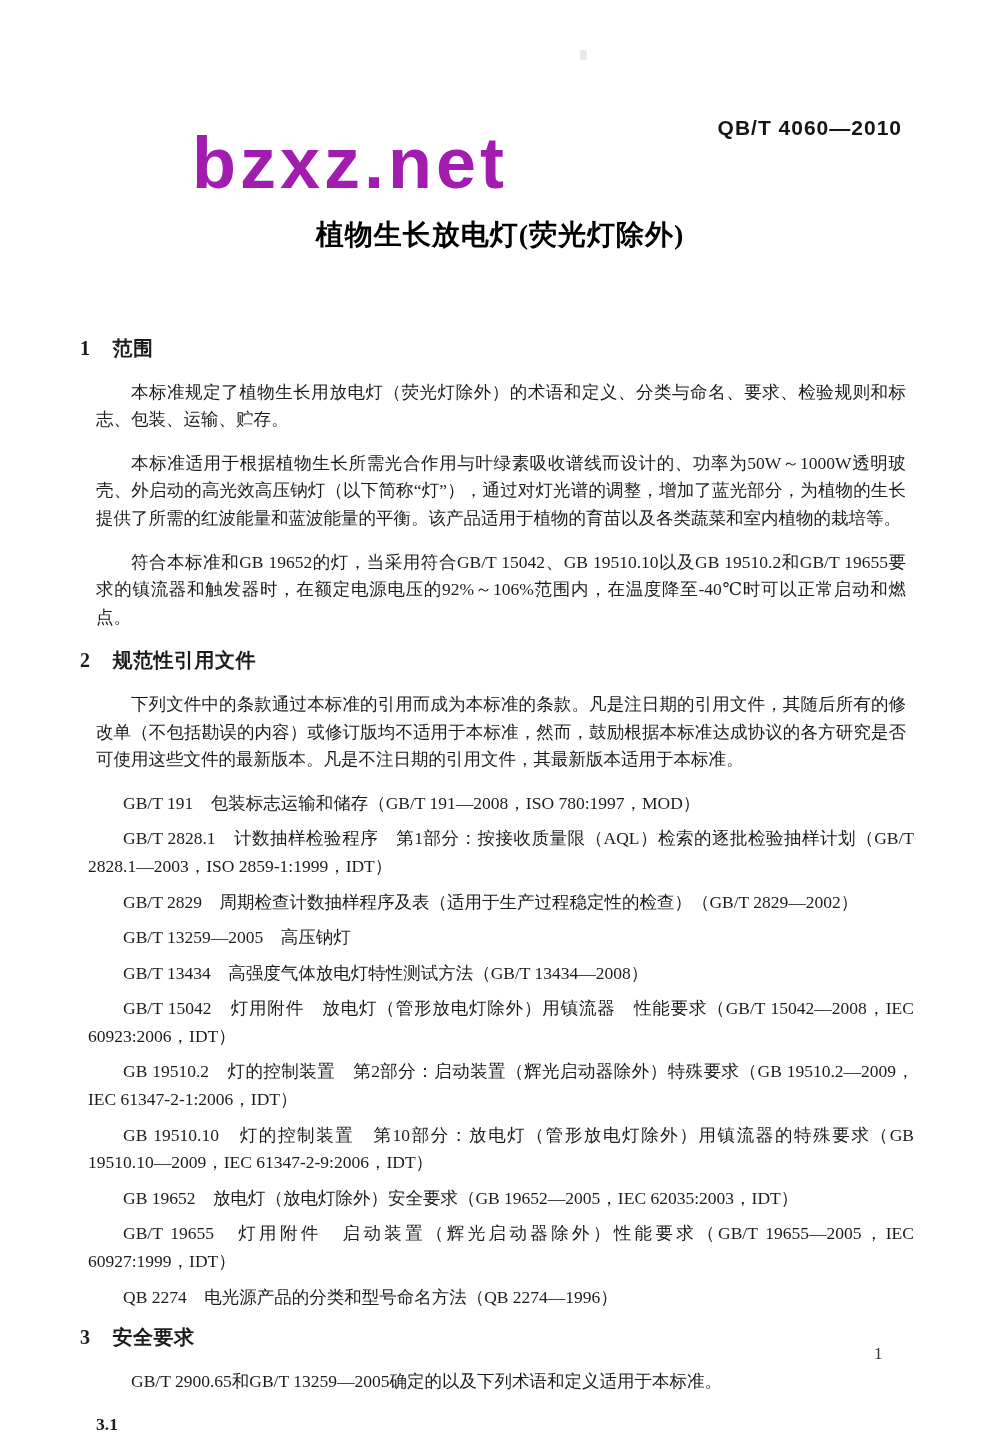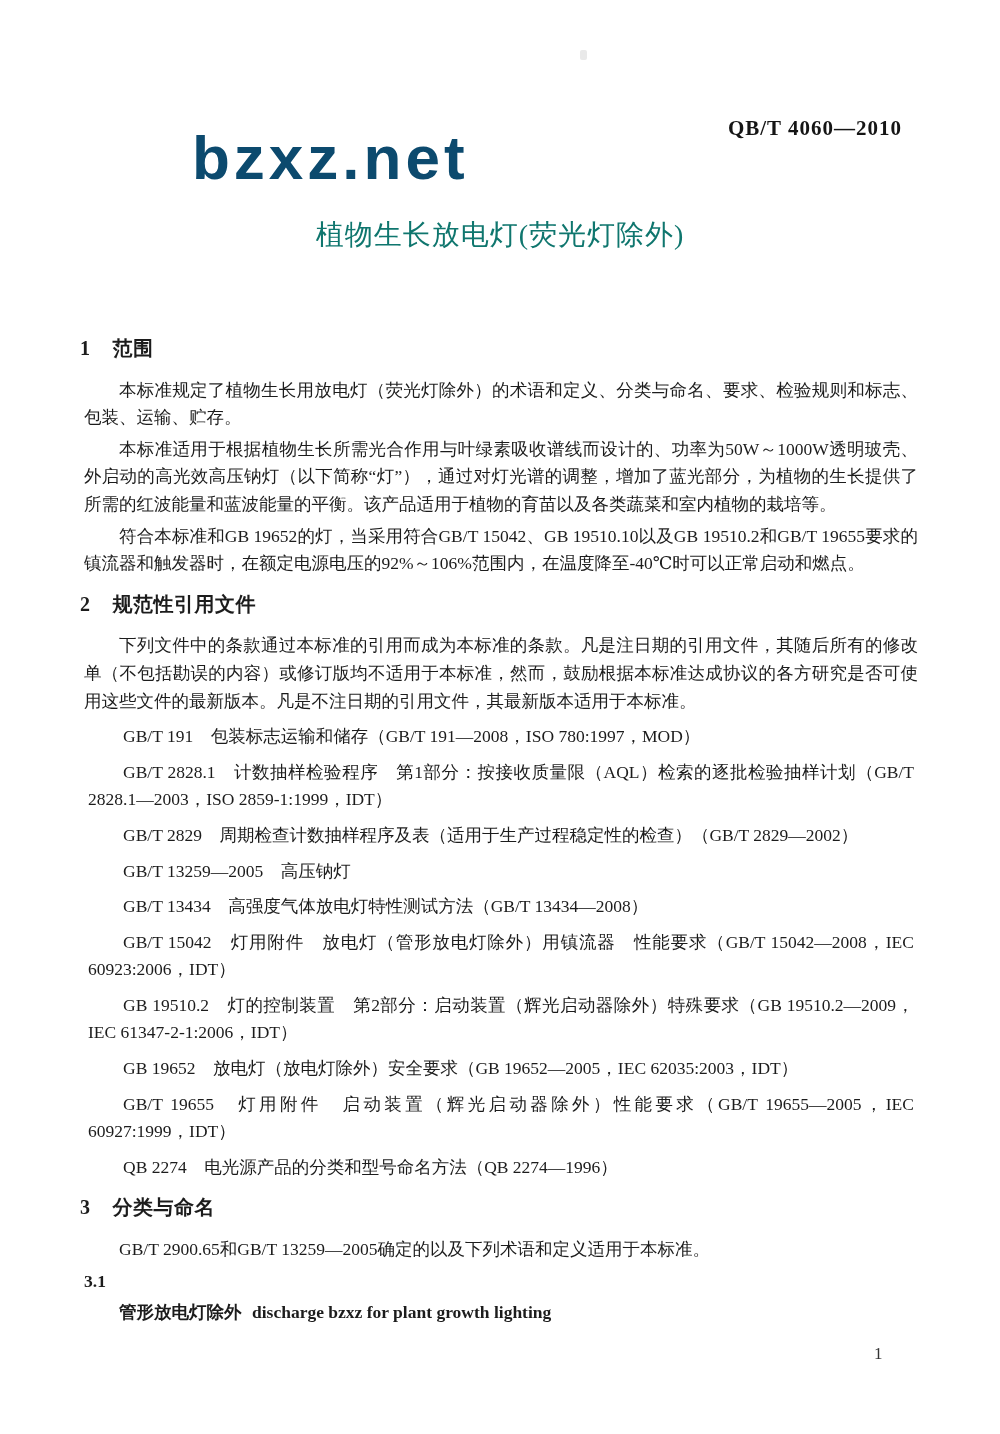--- a/index.html
+++ b/index.html
@@ -12,52 +12,52 @@
     font-family:"Liberation Serif","DejaVu Serif",serif;
     color:#1c1c1c;
   }
   .doc-code{
     position:absolute;
     top:116px;right:98px;
     font-size:21px;
     font-weight:700;
     letter-spacing:1px;
     color:#151515;
-    font-family:Liberation Serif, serif;
+    font-family:Liberation Sans, sans-serif;
   }
   .watermark{
     position:absolute;
     top:122px;left:192px;
-    font-size:62px;
+    font-size:72px;
     font-weight:700;
     letter-spacing:4px;
-    color:#0c4a6e;
+    color:#a21caf;
     font-family:"Liberation Sans","DejaVu Sans",sans-serif;
     user-select:none;
   }
   .title{
     position:absolute;
     top:216px;left:0;
     width:100%;
     margin:0;
     text-align:center;
     font-size:28px;
-    font-weight:400;
-    color:#0f766e;
+    font-weight:700;
+    color:#000000;
     letter-spacing:1px;
   }
   .content{
     position:absolute;
     top:322px;left:80px;
     width:842px;
     font-size:17.5px;
     line-height:27.6px;
     text-align:justify;
   }
-  .content p{margin:4px;}
+  .content p{margin:16px;}
   .indent{text-indent:2em;}
   h2.sec{
     font-size:20px;
     font-weight:700;
     margin:13px 0 14px 0;
     letter-spacing:0.5px;
   }
   h2.sec .num{margin-right:1.1em;}
   .refs p{text-indent:2em;margin:8px;}
   .term-number{
@@ -112,26 +112,27 @@
     <p class="indent">下列文件中的条款通过本标准的引用而成为本标准的条款。凡是注日期的引用文件，其随后所有的修改单（不包括勘误的内容）或修订版均不适用于本标准，然而，鼓励根据本标准达成协议的各方研究是否可使用这些文件的最新版本。凡是不注日期的引用文件，其最新版本适用于本标准。</p>
 
     <div class="refs">
       <p>GB/T 191　包装标志运输和储存（GB/T 191—2008，ISO 780:1997，MOD）</p>
       <p>GB/T 2828.1　计数抽样检验程序　第1部分：按接收质量限（AQL）检索的逐批检验抽样计划（GB/T 2828.1—2003，ISO 2859-1:1999，IDT）</p>
       <p>GB/T 2829　周期检查计数抽样程序及表（适用于生产过程稳定性的检查）（GB/T 2829—2002）</p>
       <p>GB/T 13259—2005　高压钠灯</p>
       <p>GB/T 13434　高强度气体放电灯特性测试方法（GB/T 13434—2008）</p>
       <p>GB/T 15042　灯用附件　放电灯（管形放电灯除外）用镇流器　性能要求（GB/T 15042—2008，IEC 60923:2006，IDT）</p>
       <p>GB 19510.2　灯的控制装置　第2部分：启动装置（辉光启动器除外）特殊要求（GB 19510.2—2009，IEC 61347-2-1:2006，IDT）</p>
+      <p>GB 19510.10　灯的控制装置　第10部分：放电灯（管形放电灯除外）用镇流器的特殊要求（GB 19510.10—2009，IEC 61347-2-9:2006，IDT）</p>
       <p>GB 19652　放电灯（放电灯除外）安全要求（GB 19652—2005，IEC 62035:2003，IDT）</p>
       <p>GB/T 19655　灯用附件　启动装置（辉光启动器除外）性能要求（GB/T 19655—2005，IEC 60927:1999，IDT）</p>
       <p>QB 2274　电光源产品的分类和型号命名方法（QB 2274—1996）</p>
     </div>
 
-    <h2 class="sec"><span class="num">3</span><span>分类与命名</span></h2>
+    <h2 class="sec"><span class="num">3</span><span>安全要求</span></h2>
 
     <p class="indent">GB/T 2900.65和GB/T 13259—2005确定的以及下列术语和定义适用于本标准。</p>
 
     <p class="term-number">3.1</p>
 
     <p class="term-line"><span class="zh">管形放电灯除外</span><span class="en">discharge bzxz for plant growth lighting</span></p>
 
   </div>
 
   <div class="page-number">1</div>

